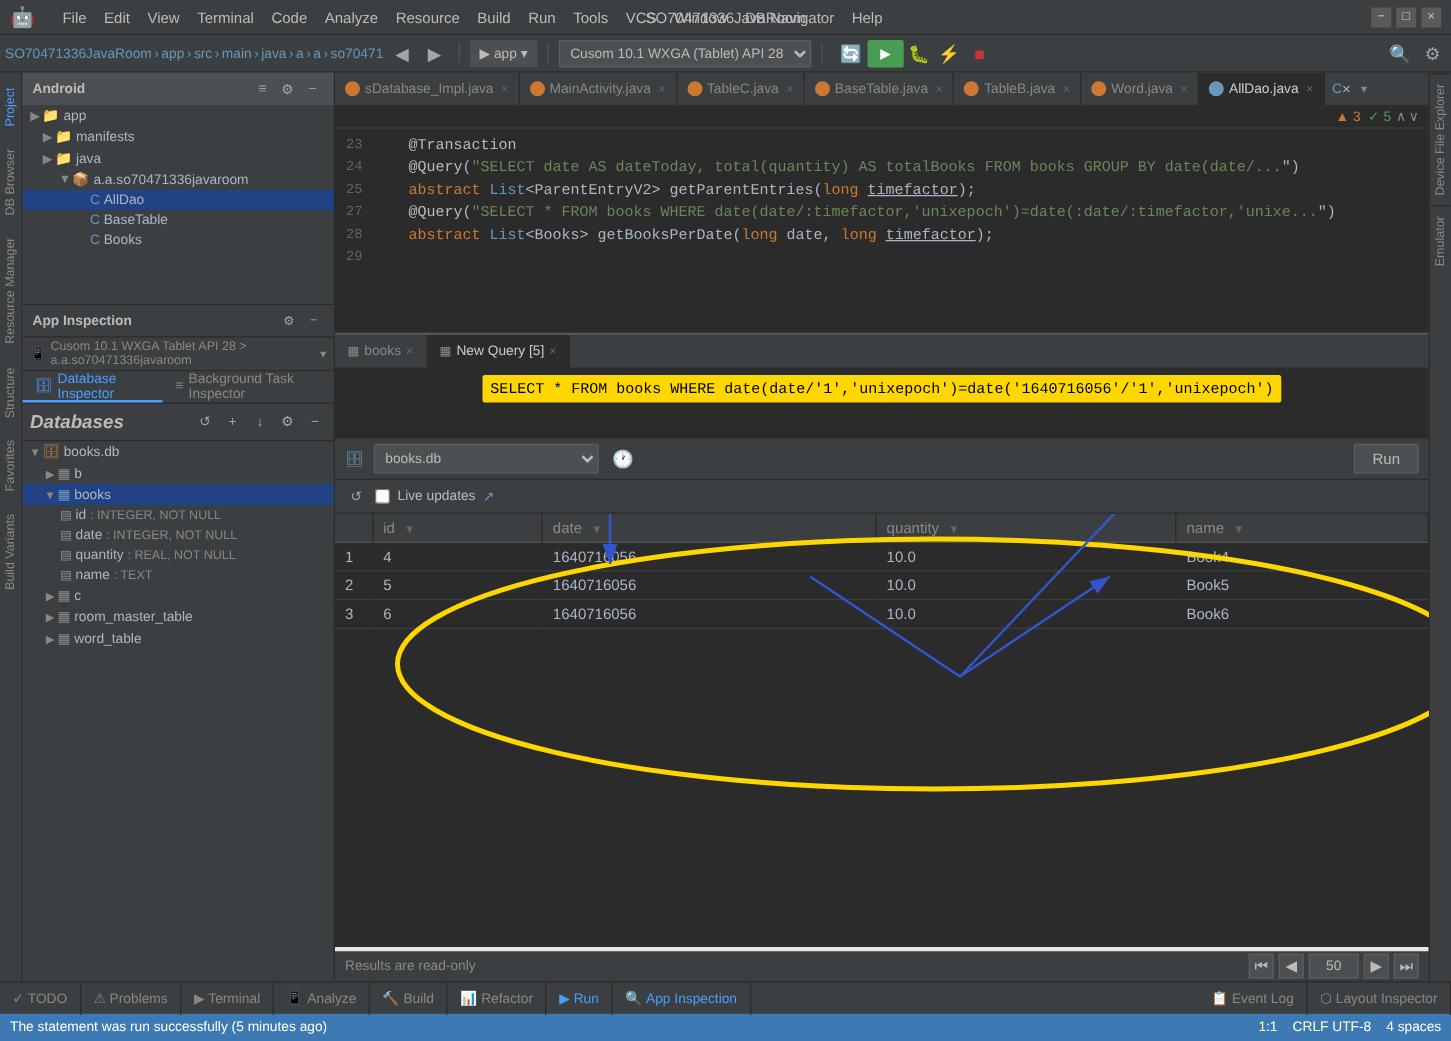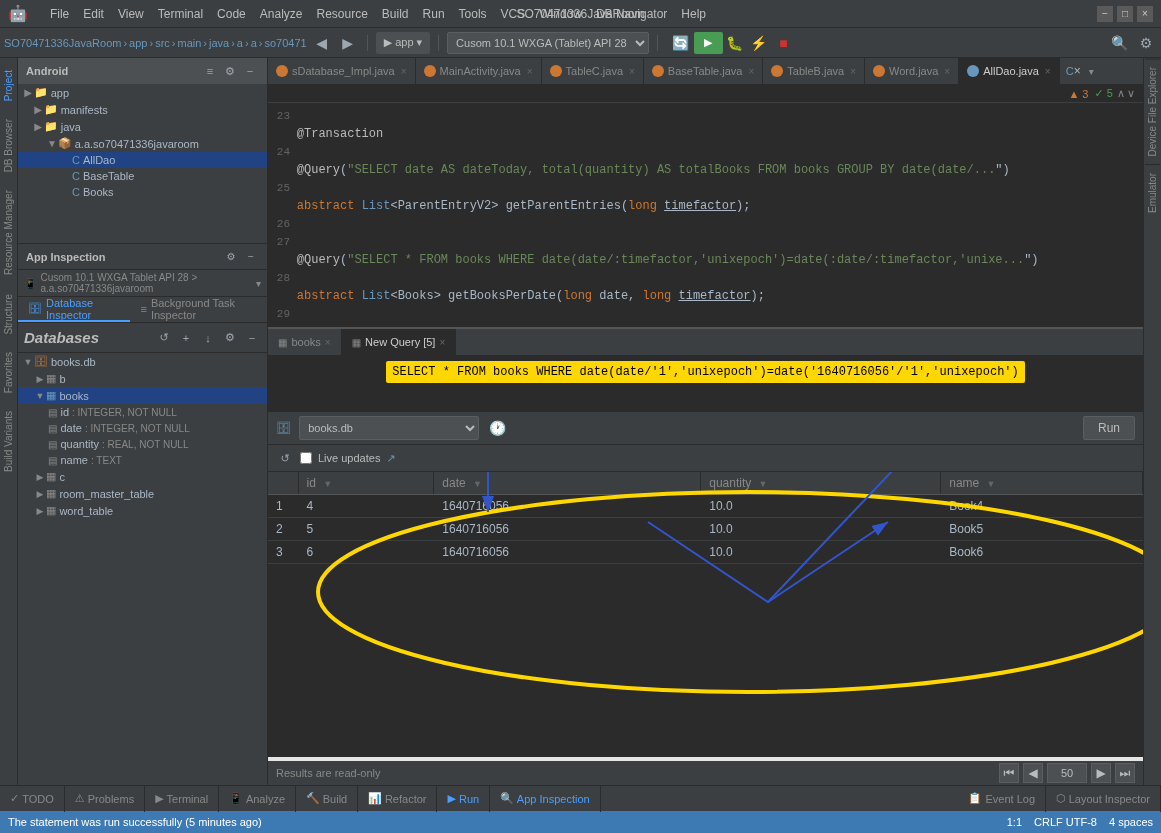--- a/index.html
+++ b/index.html
@@ -44,21 +44,21 @@
     .file-tab { display: flex; align-items: center; gap: 4px; padding: 3px 8px; font-size: 11px; color: #888; border-right: 1px solid #2b2b2b; cursor: pointer; white-space: nowrap; height: 26px; }
     .file-tab.active { background: #2b2b2b; color: #ccc; }
     .file-tab .close { font-size: 10px; color: #666; margin-left: 2px; }
     .tab-icon { width: 12px; height: 12px; border-radius: 50%; display: inline-block; }
     .tab-icon.orange { background: #cc7832; }
     .tab-icon.blue { background: #6897bb; }
 
     
     .code-editor { flex: 1; background: #2b2b2b; overflow: hidden; }
     .code-content { padding: 4px 0; font-family: 'Courier New', monospace; font-size: 12px; }
-    .code-line { display: flex; line-height: 18px; flex-direction: column; }
+    .code-line { display: flex; line-height: 18px; }
     .line-num { width: 30px; text-align: right; padding-right: 8px; color: #606366; font-size: 11px; user-select: none; }
     .line-content { flex: 1; color: #a9b7c6; white-space: pre; }
     .kw-orange { color: #cc7832; }
     .kw-blue { color: #6897bb; }
     .kw-green { color: #6a8759; }
     .kw-ann { color: #bbb; }
     .app-inspection-header { background: #3c3f41; padding: 4px 8px; display: flex; align-items: center; justify-content: space-between; border-bottom: 1px solid #2b2b2b; height: 26px; }
     .app-inspection-title { font-size: 11px; font-weight: bold; color: #bbb; }
     .inspection-tabs { display: flex; background: #3c3f41; border-bottom: 1px solid #2b2b2b; height: 26px; }
     .inspection-tab { display: flex; align-items: center; gap: 4px; padding: 4px 10px; font-size: 11px; color: #888; cursor: pointer; border-bottom: 2px solid transparent; }
@@ -394,24 +394,20 @@
             <span class="line-num">23</span>
             <span class="line-content">    <span class="kw-ann">@Transaction</span></span>
           </div>
           <div class="code-line">
             <span class="line-num">24</span>
             <span class="line-content">    <span class="kw-ann">@Query</span>(<span class="kw-green">"SELECT date AS dateToday, total(quantity) AS totalBooks FROM books GROUP BY date(date/...</span>")</span>
           </div>
           <div class="code-line">
             <span class="line-num">25</span>
             <span class="line-content">    <span class="kw-orange">abstract</span> <span class="kw-blue">List</span>&lt;ParentEntryV2&gt; getParentEntries(<span class="kw-orange">long</span> <span style="text-decoration:underline;">timefactor</span>);</span>
-          </div>
-          <div class="code-line">
-            <span class="line-num">26</span>
-            <span class="line-content"></span>
           </div>
           <div class="code-line">
             <span class="line-num">27</span>
             <span class="line-content">    <span class="kw-ann">@Query</span>(<span class="kw-green">"SELECT * FROM books WHERE date(date/:timefactor,'unixepoch')=date(:date/:timefactor,'unixe...</span>")</span>
           </div>
           <div class="code-line">
             <span class="line-num">28</span>
             <span class="line-content">    <span class="kw-orange">abstract</span> <span class="kw-blue">List</span>&lt;Books&gt; getBooksPerDate(<span class="kw-orange">long</span> date, <span class="kw-orange">long</span> <span style="text-decoration:underline;">timefactor</span>);</span>
           </div>
           <div class="code-line">

